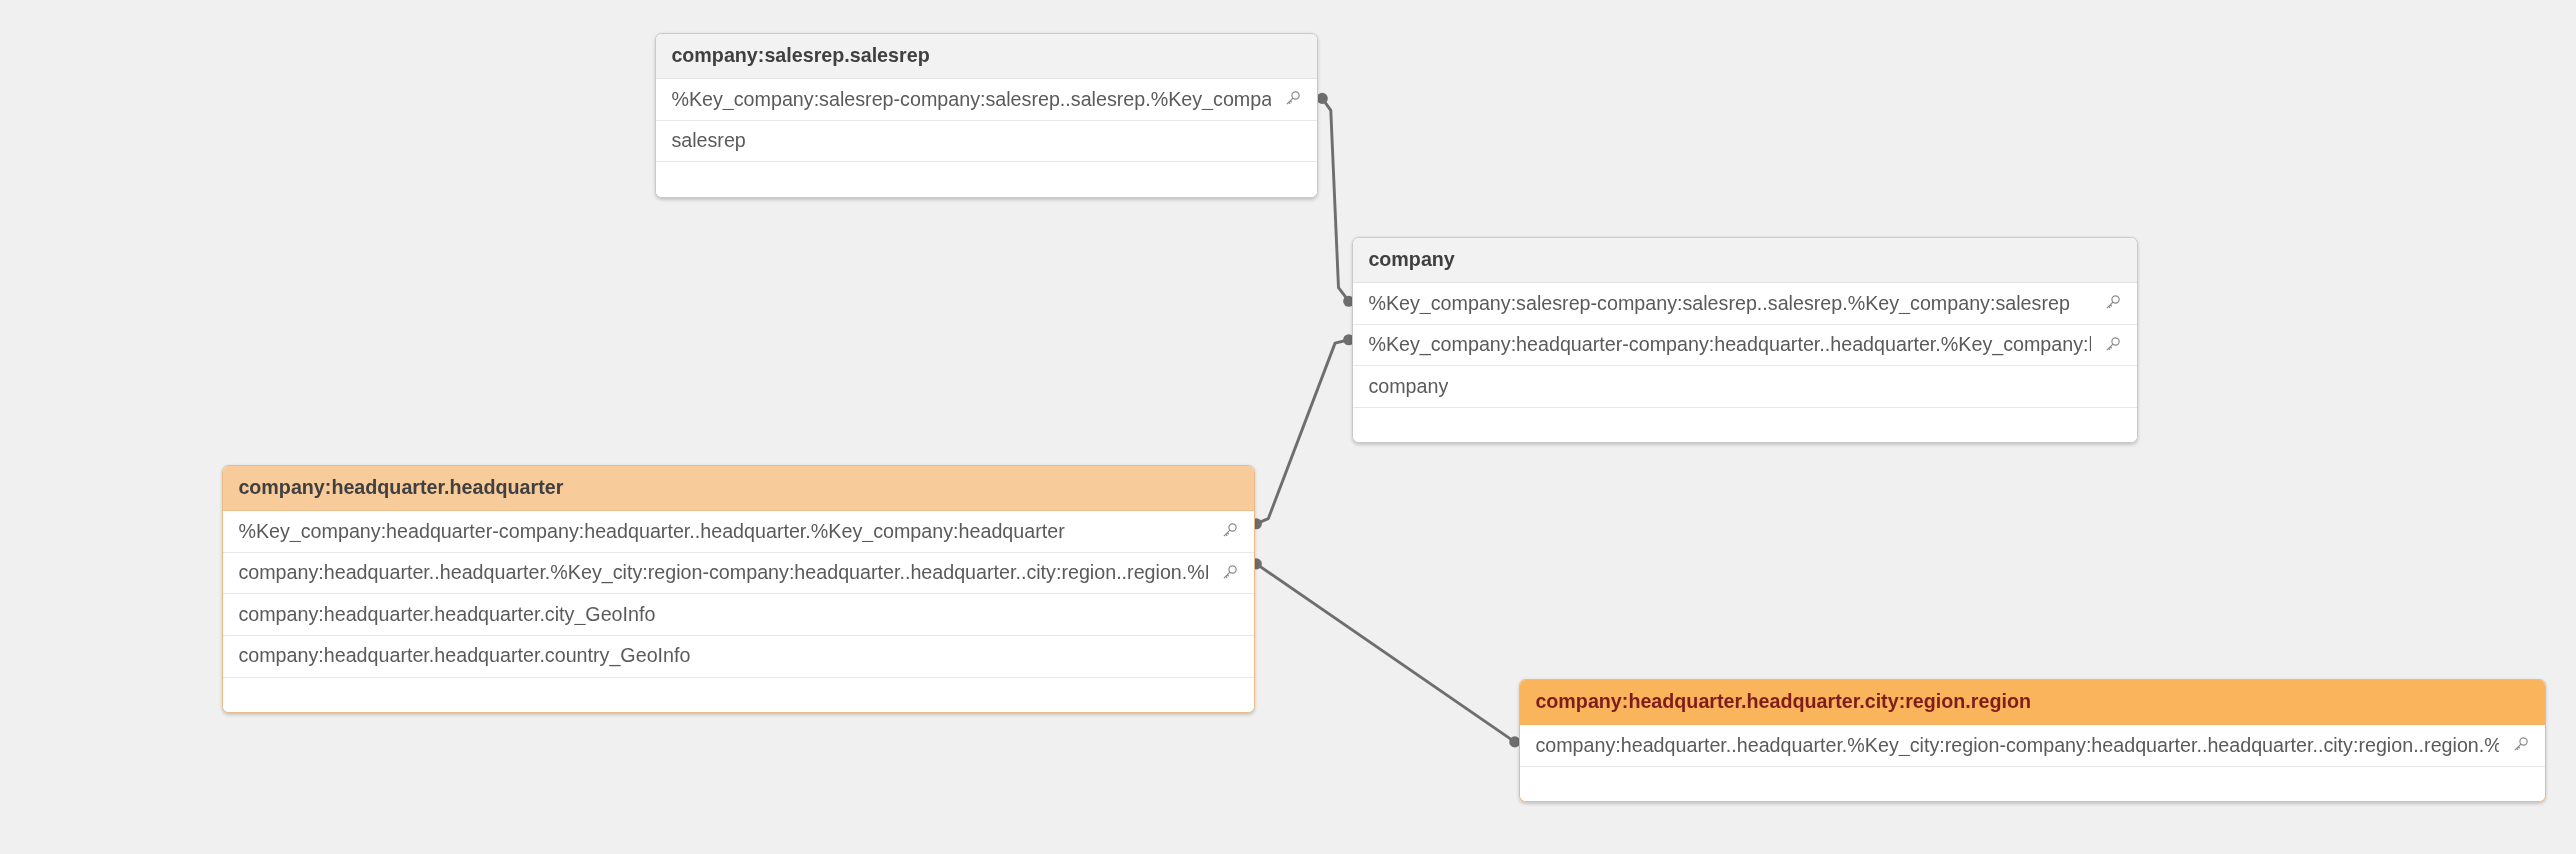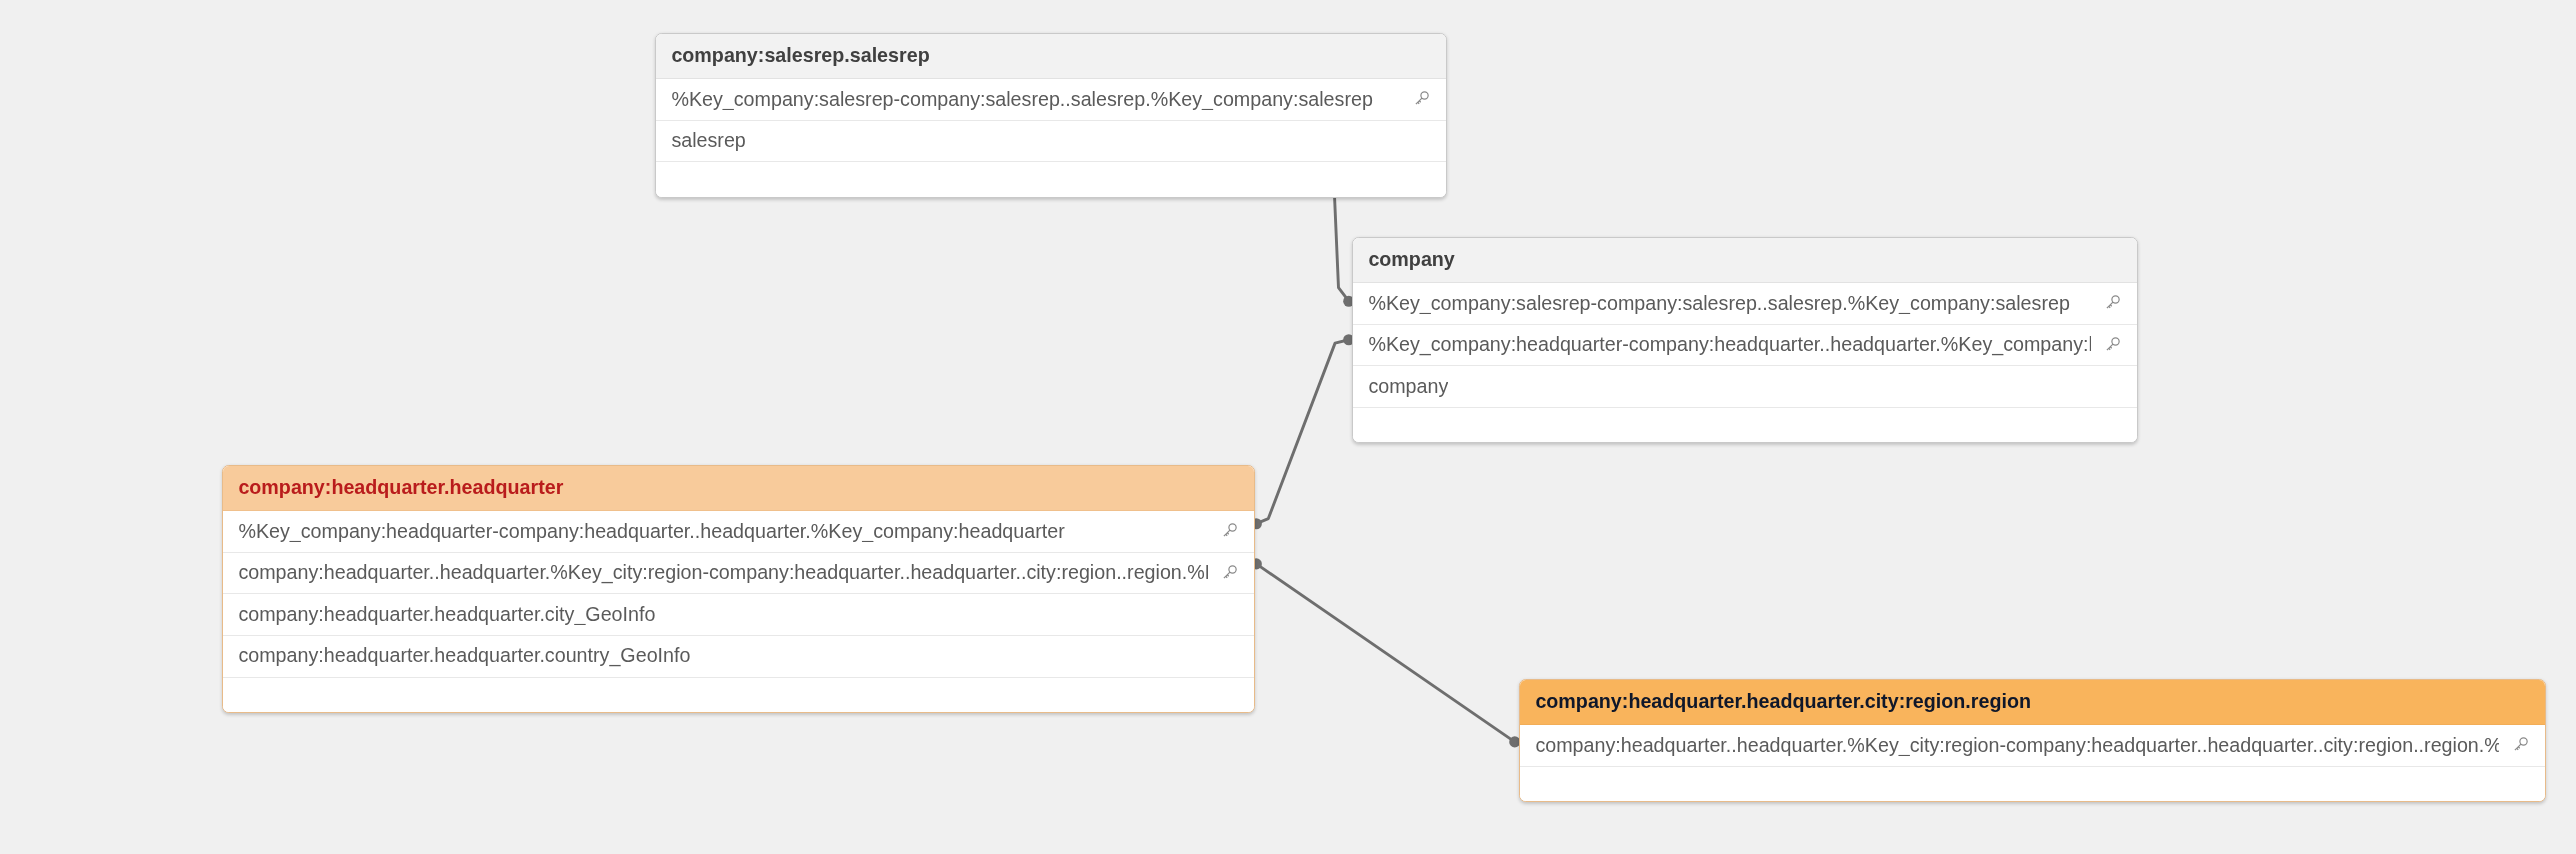--- a/index.html
+++ b/index.html
@@ -45,22 +45,22 @@
   .card-header {
     background: #f2f2f2;
     font-size: 19.7px;
     font-weight: bold;
     color: #404040;
     padding: 10.3px 15.4px 11px 15.4px;
     line-height: 1.15;
     border-bottom: 0.9px solid #e2e2e2;
     white-space: nowrap;
   }
-  .card-header.orange-light { background: #f8cb9b; color: #b91c1c; border-bottom-color: #f0c08c;}
-  .card-header.orange-strong { background: #f9b45c; color: #0f172a; border-bottom-color: #f2ad57;}
+  .card-header.orange-light { background: #f8cb9b; color: #404040; border-bottom-color: #f0c08c;}
+  .card-header.orange-strong { background: #f9b45c; color: #7f1d1d; border-bottom-color: #f2ad57;}
   .field-row {
     display: flex;
     align-items: center;
     justify-content: space-between;
     font-size: 19.7px;
     color: #5a5a5a;
     padding: 8.6px 15.4px 9.4px 15.4px;
     line-height: 1.15;
     border-bottom: 0.9px solid #e8e8e8;
     white-space: nowrap;
@@ -93,21 +93,21 @@
         <circle cx="1576" cy="352" r="6.5" fill="#6e6e6e"></circle>
         <path d="M 1468 612 L 1482 606 L 1560 401 L 1576 397" fill="none" stroke="#6e6e6e" stroke-width="3.4" stroke-linecap="round" stroke-linejoin="round"></path>
         <circle cx="1468" cy="612" r="6.5" fill="#6e6e6e"></circle>
         <circle cx="1576" cy="397" r="6.5" fill="#6e6e6e"></circle>
         <path d="M 1468 659 L 1770 867" fill="none" stroke="#6e6e6e" stroke-width="3.4" stroke-linecap="round" stroke-linejoin="round"></path>
         <circle cx="1468" cy="659" r="6.5" fill="#6e6e6e"></circle>
         <circle cx="1770" cy="867" r="6.5" fill="#6e6e6e"></circle>
       </g>
   </svg>
   <div id="tables-layer">
-      <div class="table-card" style="left: 655px; top: 33px; width: 792px;">
+      <div class="table-card" style="left: 655px; top: 33px; width: 663px;">
         <div class="card-header ">company:salesrep.salesrep</div>
         <div class="field-row">
           <span class="field-label">%Key_company:salesrep-company:salesrep..salesrep.%Key_company:salesrep</span>
           <span class="key-icon">
             <svg width="19" height="19" viewBox="0 0 22 22">
               <g fill="none" stroke="#8a8a8a" stroke-width="1.4">
                 <circle cx="14.5" cy="7.5" r="4.2"></circle>
                 <path d="M11.5 10.5 L4.5 17.5"></path>
                 <path d="M6.6 15.4 L8.3 17.1"></path>
                 <path d="M8.4 13.6 L10.1 15.3"></path>

